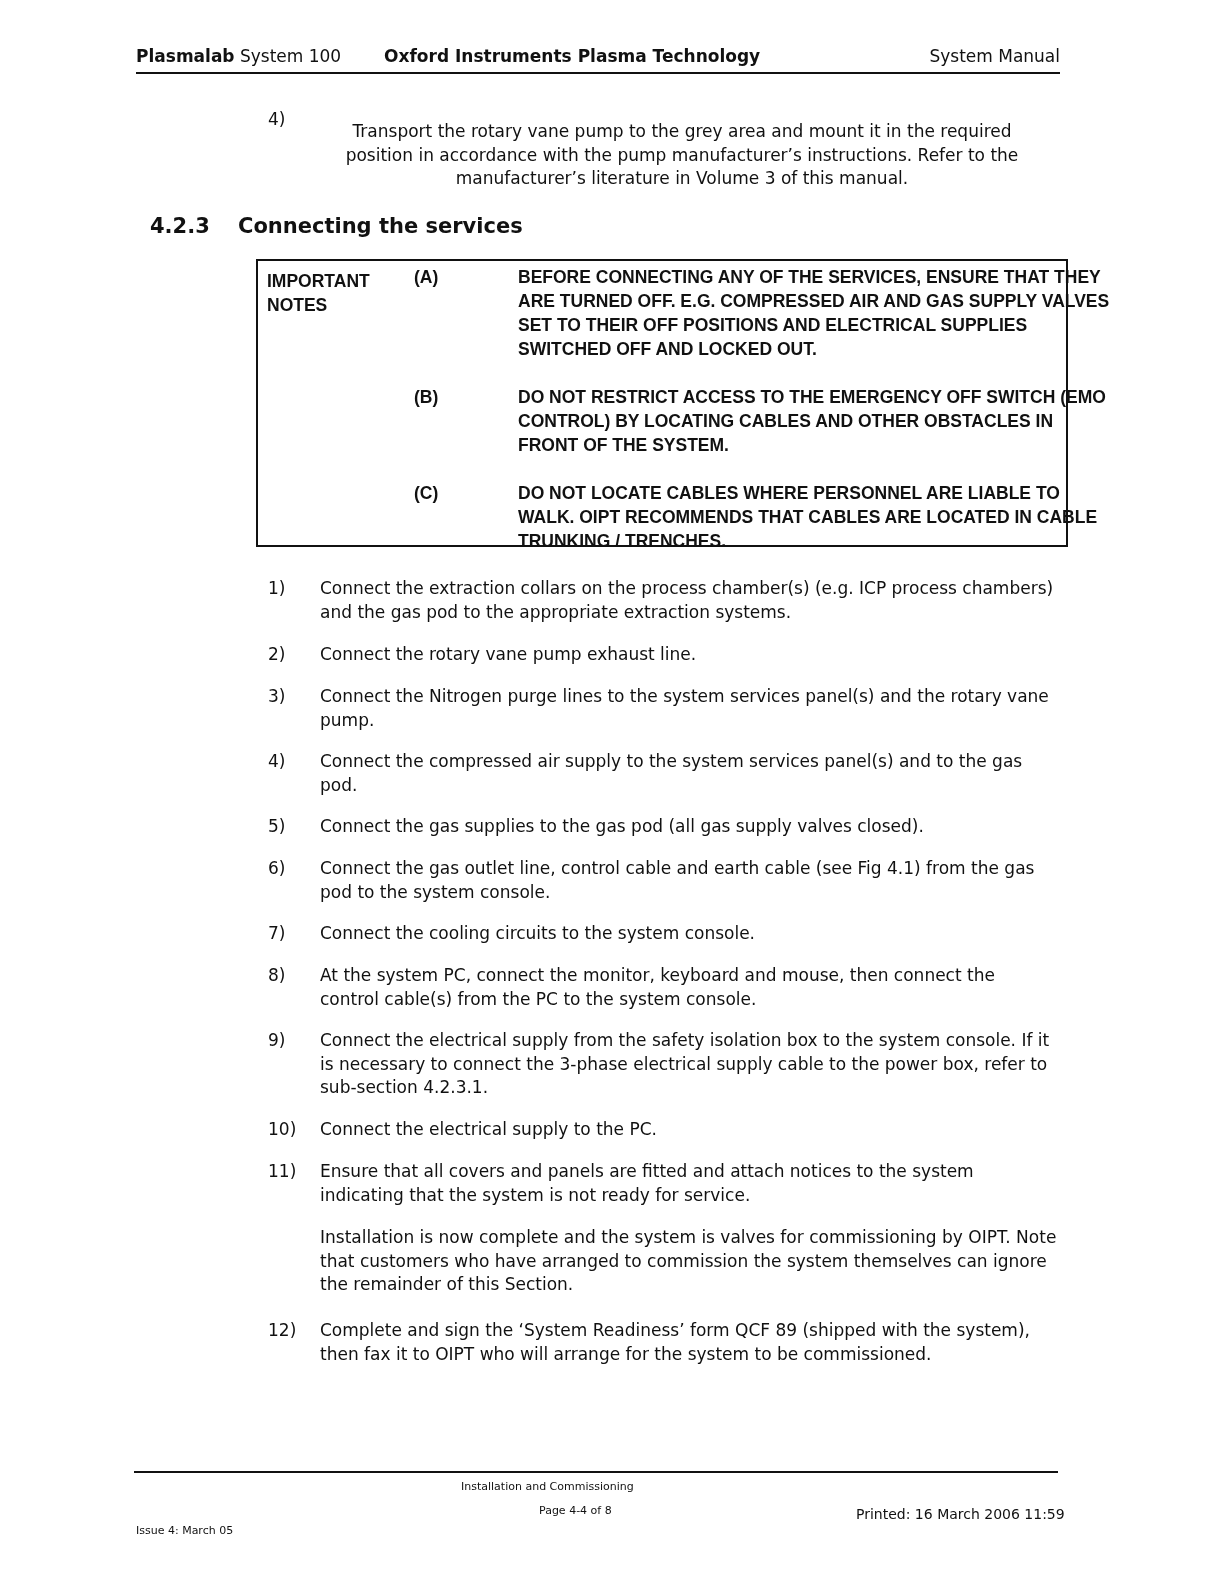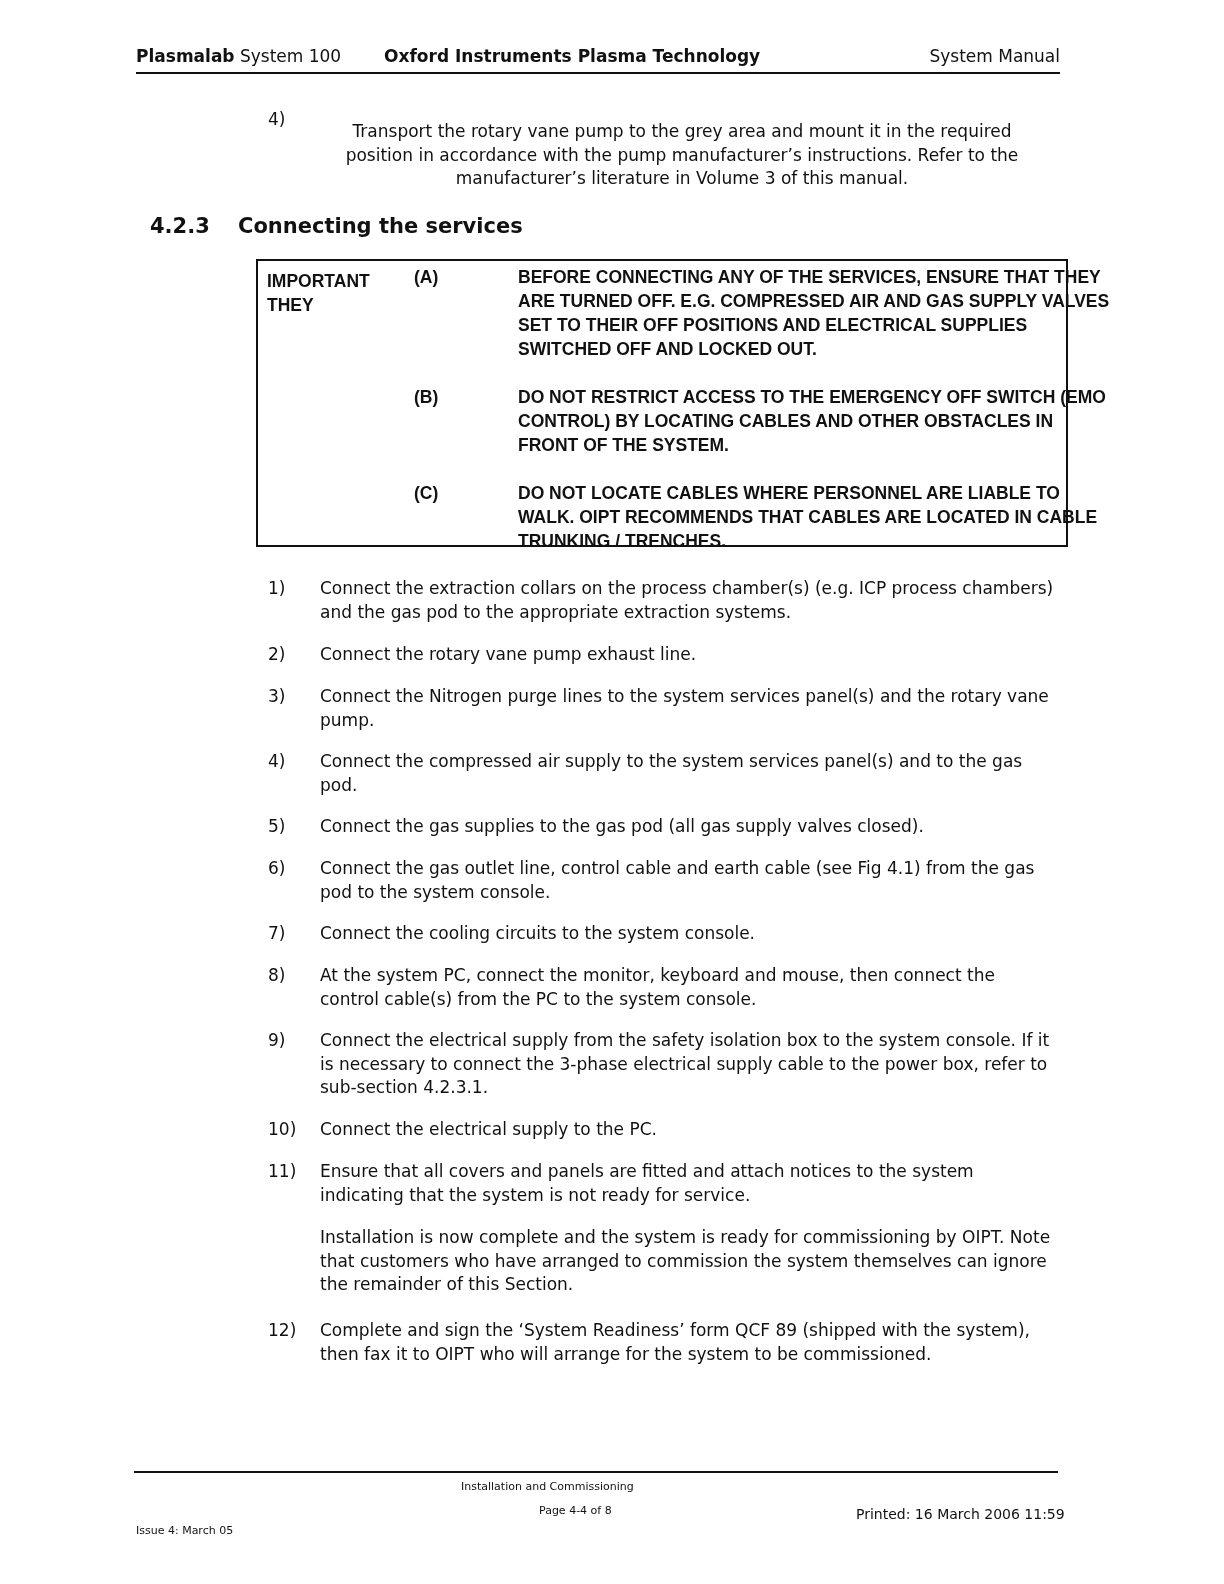--- a/index.html
+++ b/index.html
@@ -41,21 +41,21 @@
 </div>
 
 <div class="section-title">
   <span class="snum">4.2.3</span>
   <span class="stxt">Connecting the services</span>
 </div>
 
 <div class="notes-box">
   <div class="notes-label">
     <div>IMPORTANT</div>
-    <div>THEY</div>
+    <div>NOTES</div>
   </div>
   <div class="note" style="top:4px;">
     <span class="lbl">(A)</span>
     <span class="ntxt">BEFORE CONNECTING ANY OF THE SERVICES, ENSURE THAT THEY ARE TURNED OFF. E.G. COMPRESSED AIR AND GAS SUPPLY VALVES SET TO THEIR OFF POSITIONS AND ELECTRICAL SUPPLIES SWITCHED OFF AND LOCKED OUT.</span>
   </div>
   <div class="note" style="top:124px;">
     <span class="lbl">(B)</span>
     <span class="ntxt">DO NOT RESTRICT ACCESS TO THE EMERGENCY OFF SWITCH (EMO CONTROL) BY LOCATING CABLES AND OTHER OBSTACLES IN FRONT OF THE SYSTEM.</span>
   </div>
   <div class="note" style="top:220px;">
@@ -103,21 +103,21 @@
 <div class="list-item" style="top:1118px;">
   <span class="n">10)</span>
   <span class="t">Connect the electrical supply to the PC.</span>
 </div>
 <div class="list-item" style="top:1160px;">
   <span class="n">11)</span>
   <span class="t">Ensure that all covers and panels are fitted and attach notices to the system indicating that the system is not ready for service.</span>
 </div>
 <div class="list-item" style="top:1226px;">
   <span class="n"></span>
-  <span class="t">Installation is now complete and the system is ready for commissioning by OIPT. Note that customers who have arranged to commission the system themselves can ignore the remainder of this Section.</span>
+  <span class="t">Installation is now complete and the system is valves for commissioning by OIPT. Note that customers who have arranged to commission the system themselves can ignore the remainder of this Section.</span>
 </div>
 <div class="list-item" style="top:1319px;">
   <span class="n">12)</span>
   <span class="t">Complete and sign the ‘System Readiness’ form QCF 89 (shipped with the system), then fax it to OIPT who will arrange for the system to be commissioned.</span>
 </div>
 
 <div class="footer-line"></div>
 <div class="footer" style="left:136px; top:1504px;margin-top:20px;">Issue 4: March 05</div>
 <div class="footer" style="left:461px; top:1480px;">Installation and Commissioning</div>
 <div class="footer" style="left:539px; top:1504px;">Page 4-4 of 8</div>

